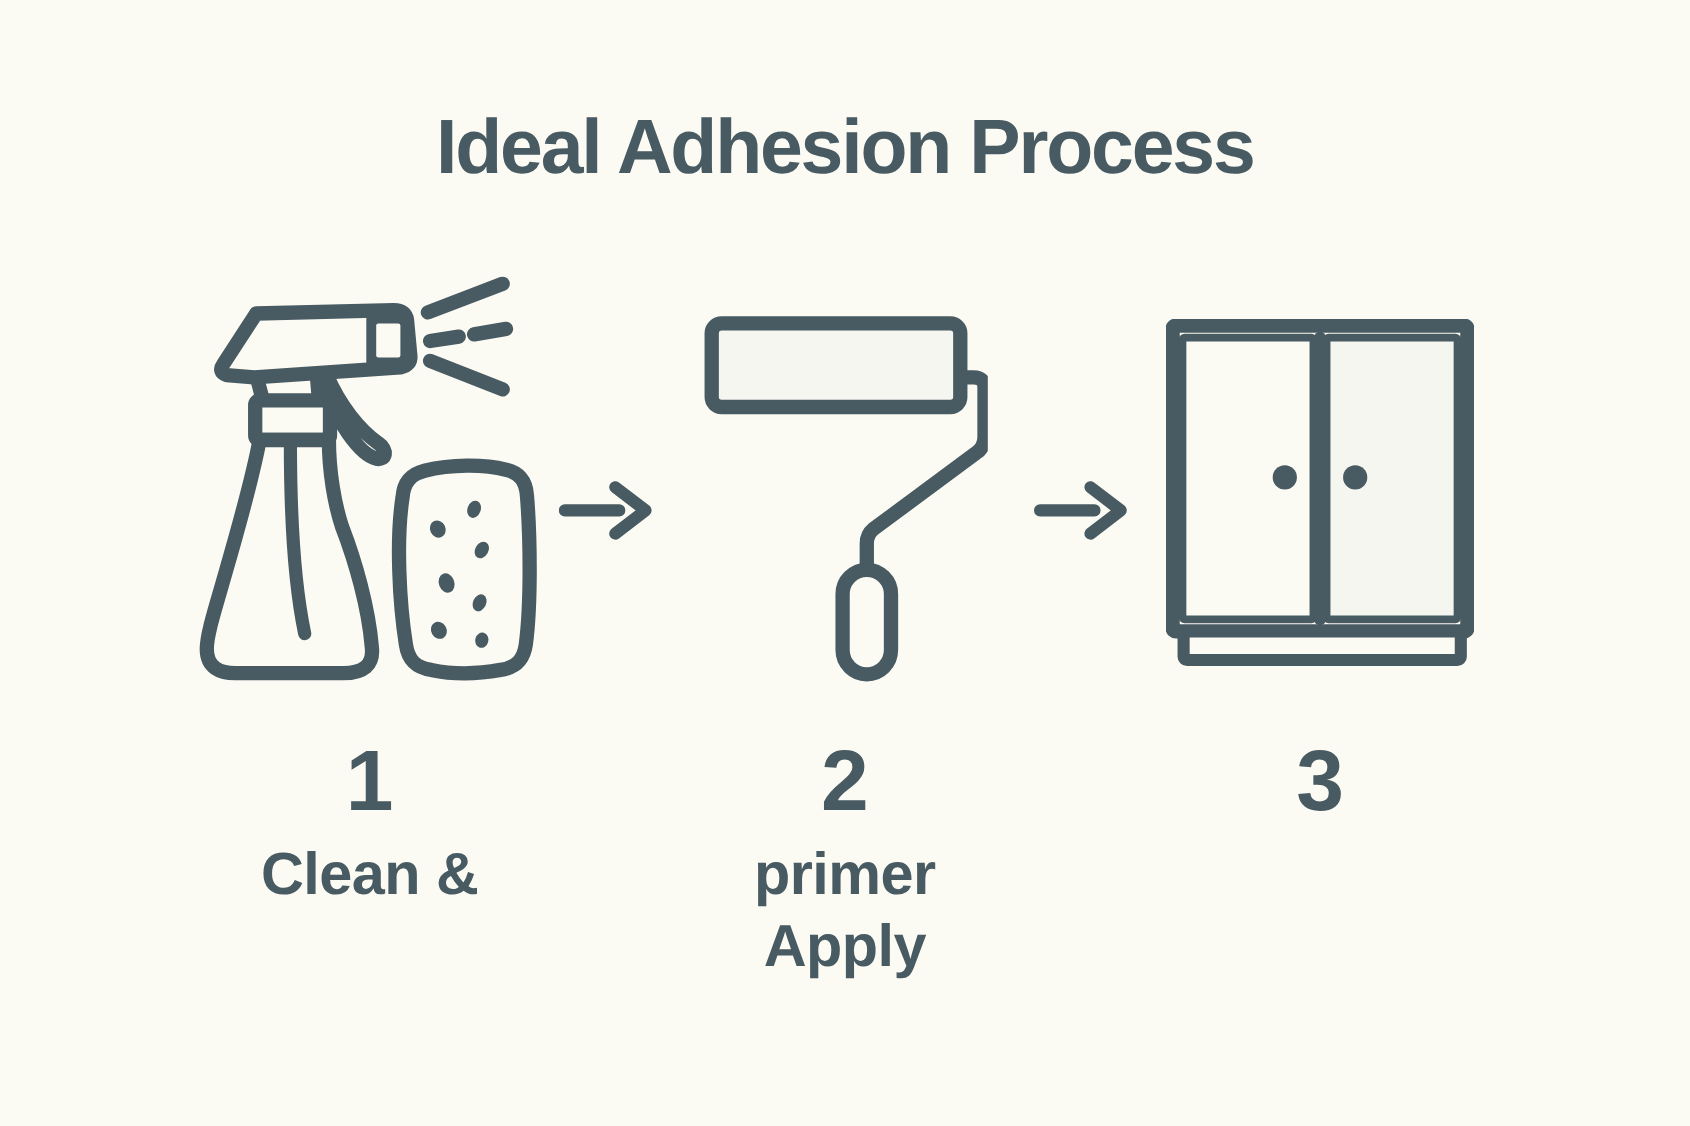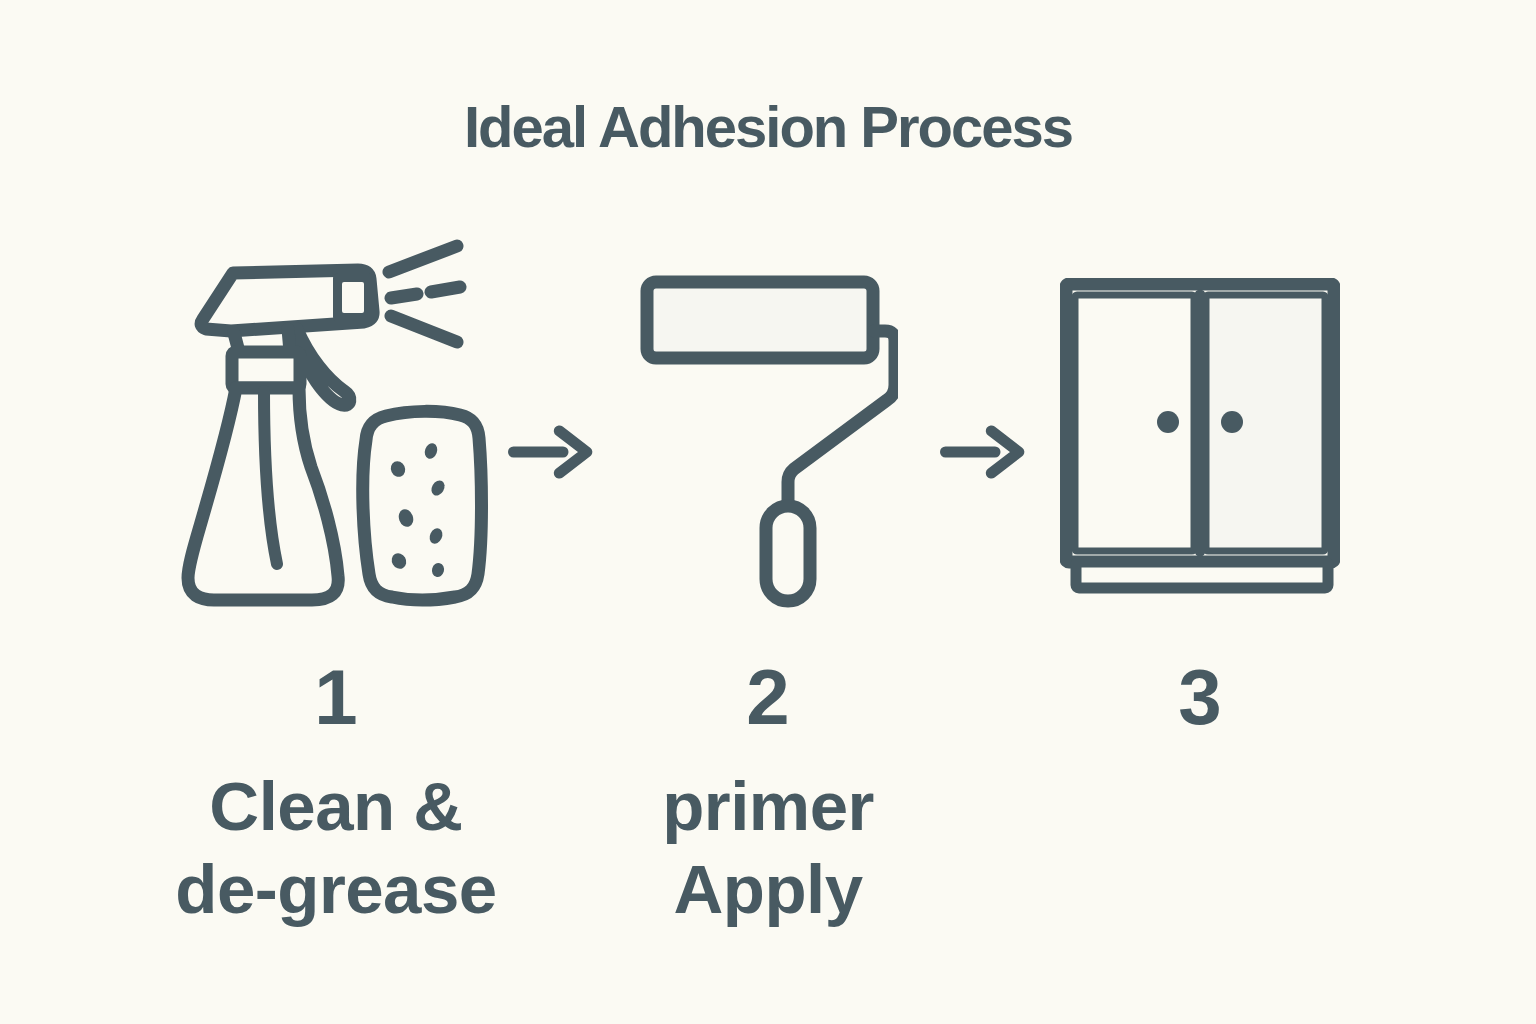--- a/index.html
+++ b/index.html
@@ -14,21 +14,21 @@
     font-family:"Liberation Sans", sans-serif;
     color:var(--ink);
     overflow:hidden;
   }
   .canvas{
     width:1536px;height:1024px;
     padding-top:98px;
   }
   .title{
     text-align:center;
-    font-size:58px;
+    font-size:70px;
     line-height:1;
     font-weight:700;
     letter-spacing:-2px;
     color:var(--ink);
   }
   .flow{
     margin-top:66px;
     display:flex;
     justify-content:center;
     align-items:flex-start;
@@ -52,22 +52,22 @@
     justify-content:center;
     padding-top:202px;
   }
   .step-number{
     margin-top:42px;
     font-size:78px;
     line-height:1;
     font-weight:700;
   }
   .step-label{
-    margin-top:30px;
-    font-size:69px;
+    margin-top:15px;
+    font-size:54px;
     line-height:1.2;
     font-weight:700;
     text-align:center;
     letter-spacing:-0.5px;
   }
   .step-label span{display:block;}
   svg{display:block;}
   svg .stroke{
     stroke:var(--ink);
     stroke-linecap:round;
@@ -116,21 +116,20 @@
           <ellipse class="fill-ink" cx="262" cy="262" rx="6" ry="8" transform="rotate(30 262 262)"></ellipse>
           <ellipse class="fill-ink" cx="230" cy="292" rx="7" ry="9" transform="rotate(-20 230 292)"></ellipse>
           <ellipse class="fill-ink" cx="260" cy="310" rx="6" ry="8" transform="rotate(25 260 310)"></ellipse>
           <ellipse class="fill-ink" cx="223" cy="335" rx="7" ry="8" transform="rotate(-30 223 335)"></ellipse>
           <ellipse class="fill-ink" cx="262" cy="344" rx="6" ry="7" transform="rotate(15 262 344)"></ellipse>
         </svg>
       </div>
       <div class="step-number">1</div>
       <div class="step-label">
         <span>Clean &amp;</span>
-        <span>de-grease</span>
       </div>
     </div>
 
     <div class="arrow-col">
       <svg width="88" height="56" viewBox="0 0 96 60">
         <path class="stroke" stroke-width="12" d="M6,30 L60,30 M56,7 L86,30 L56,53"></path>
       </svg>
     </div>
 
     <div class="step">

